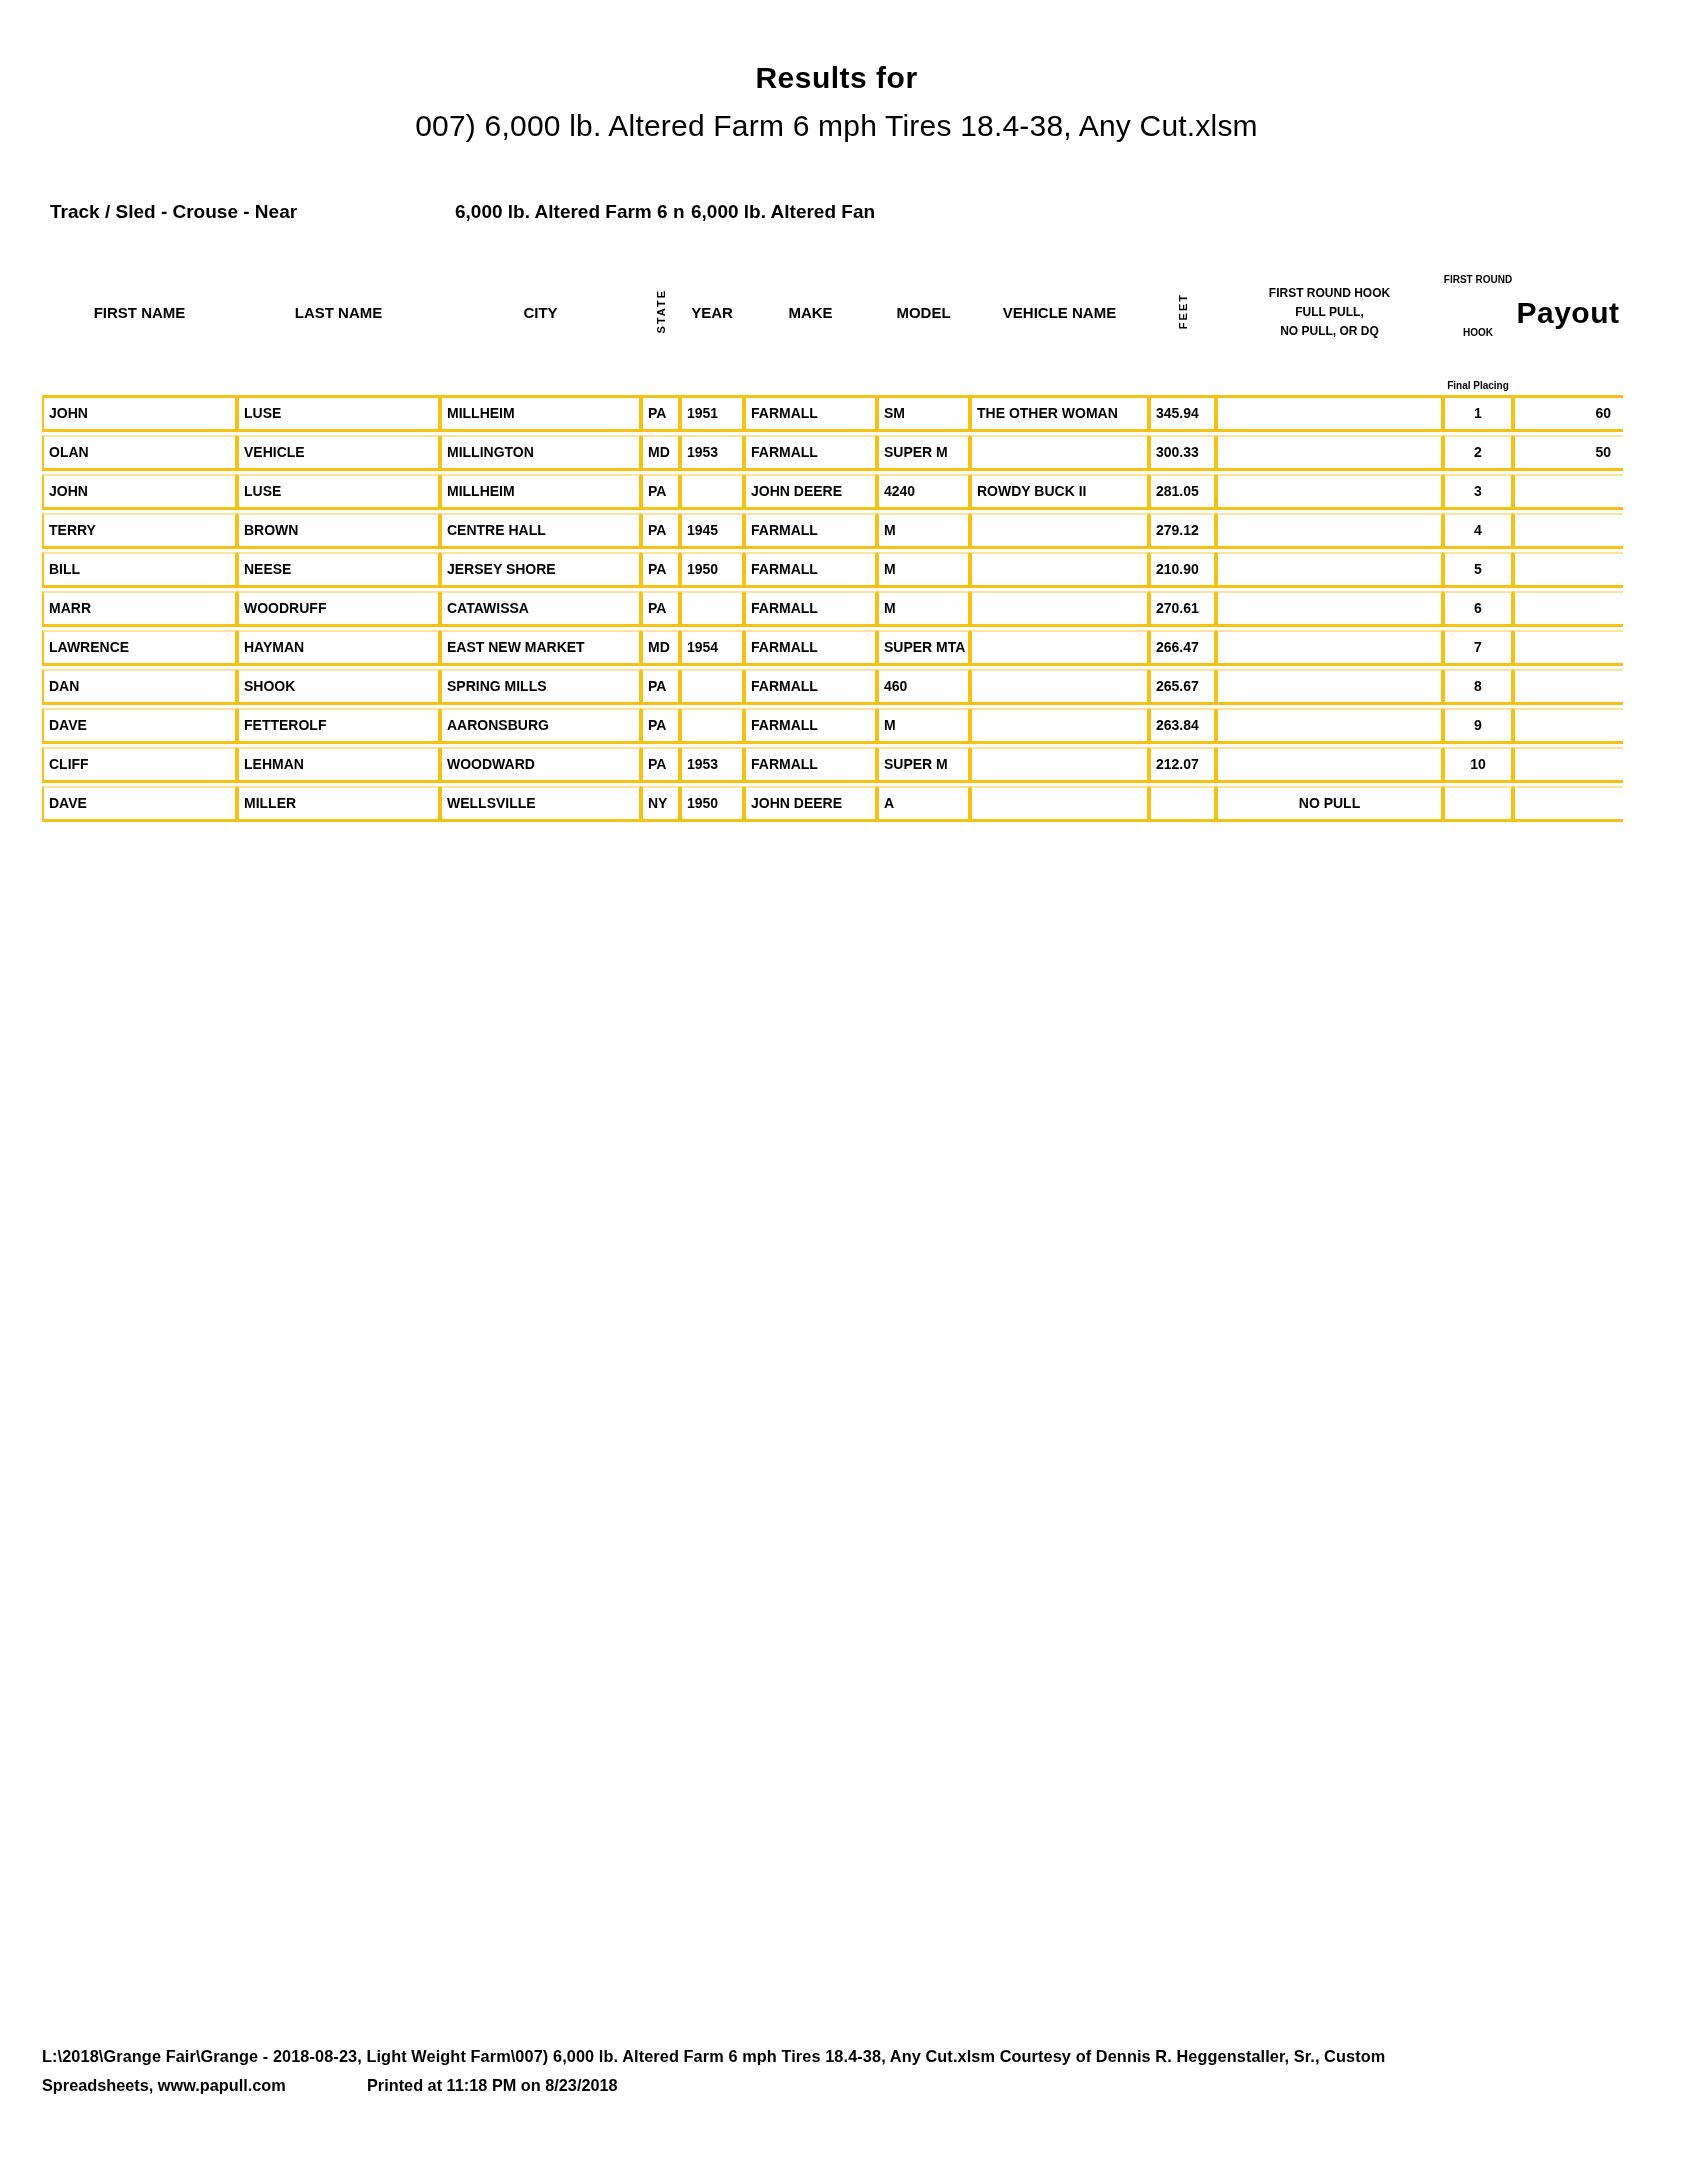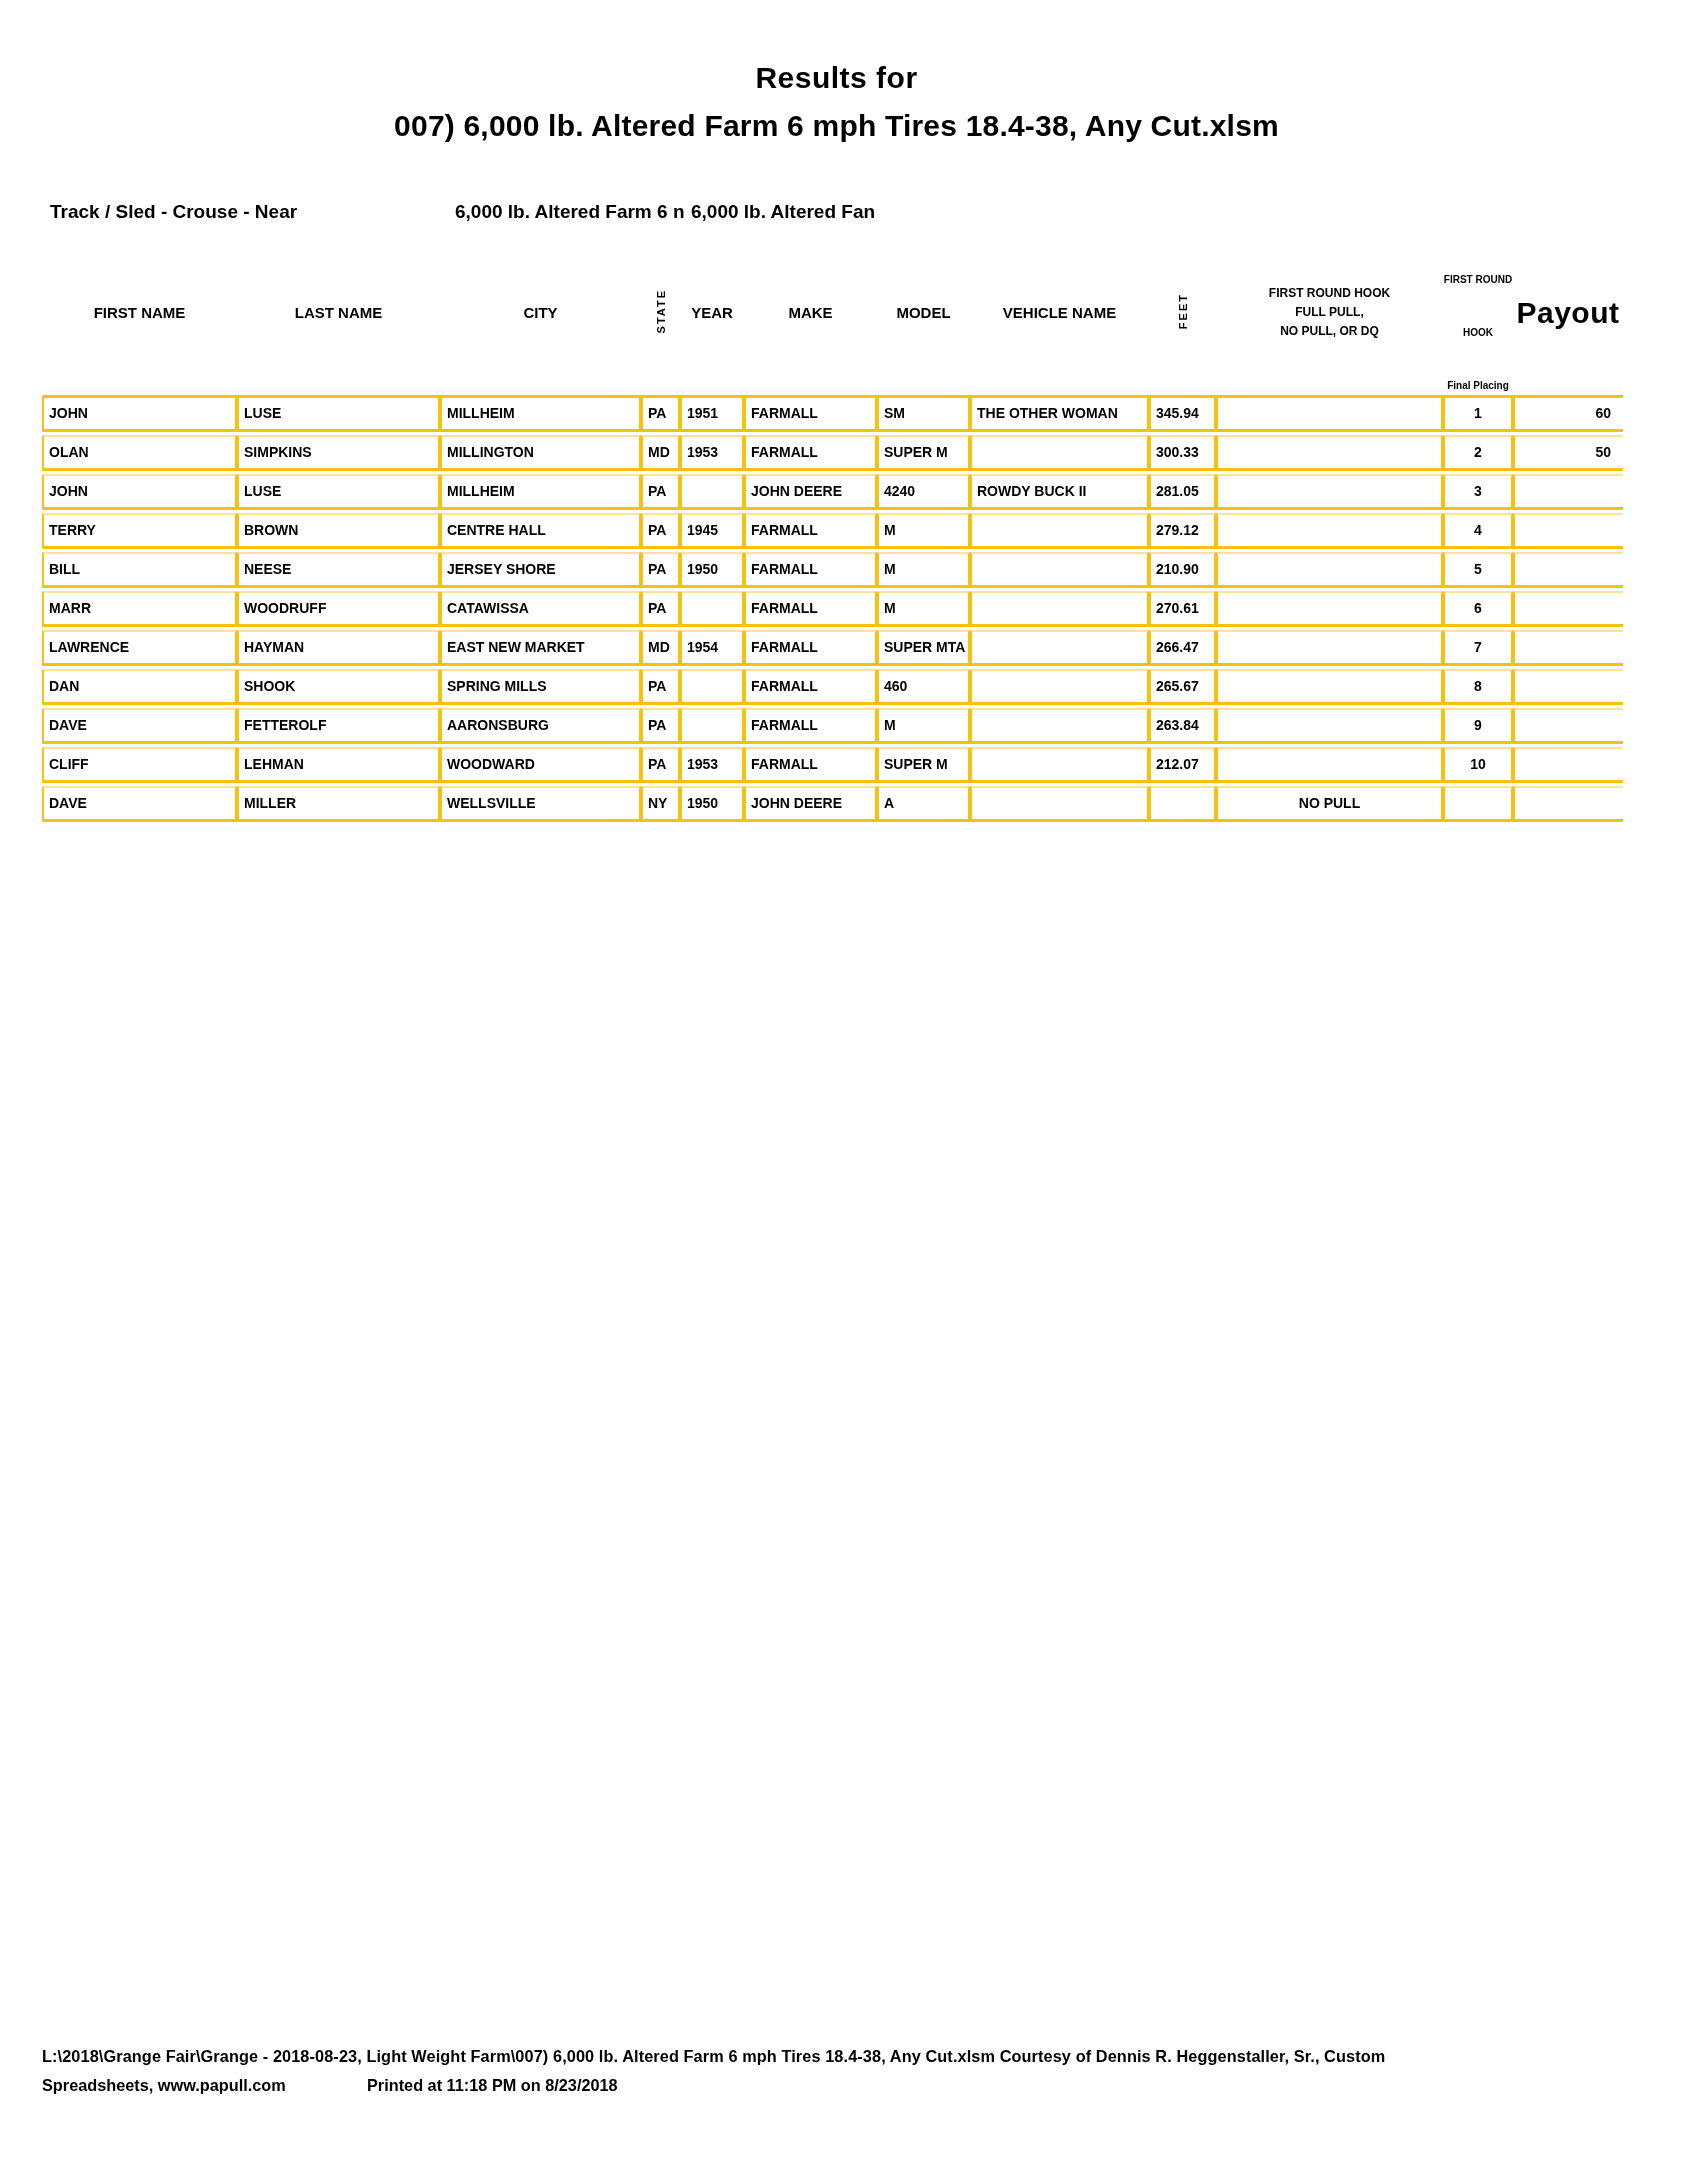--- a/index.html
+++ b/index.html
@@ -10,21 +10,21 @@
   }
   *{box-sizing:border-box;margin:0;padding:0;}
   html,body{background:#FFFFFF;}
   body{
     width:1683px;height:2178px;position:relative;
     font-family:"Liberation Sans","DejaVu Sans",sans-serif;
     color:var(--ink);
   }
   .titles{position:absolute;top:61px;left:0;width:1673px;text-align:center;}
   .title-line1{font-size:30px;font-weight:bold;letter-spacing:0.5px;}
-  .title-line2{font-size:30px;font-weight:bold;margin-top:14px;letter-spacing:0.2px;}
+  .title-line2{font-size:30px;font-weight:normal;margin-top:14px;letter-spacing:0.2px;}
   .meta{position:absolute;top:201px;left:8px;width:1633px;height:26px;font-weight:bold;}
   .track-label{position:absolute;left:42px;top:0;font-size:19px;white-space:nowrap;}
   .class-left{position:absolute;left:447px;top:0;width:237px;overflow:hidden;font-size:19px;white-space:nowrap;}
   .class-right{position:absolute;left:683px;top:0;width:198px;overflow:hidden;font-size:19px;white-space:nowrap;}
 
   .results-table{
     position:absolute;top:230px;left:42px;width:1581px;
     border-collapse:separate;border-spacing:0 3px;table-layout:fixed;
   }
   thead th{border:none;height:61px;vertical-align:middle;text-align:center;
@@ -119,21 +119,21 @@
     <td>SM</td>
     <td>THE OTHER WOMAN</td>
     <td>345.94</td>
     <td class="cell-center"></td>
     <td class="cell-center">1</td>
     <td class="cell-right">60</td>
   </tr>
 
   <tr>
     <td>OLAN</td>
-    <td>SIMPKINS</td>
+    <td>VEHICLE</td>
     <td>MILLINGTON</td>
     <td>MD</td>
     <td>1953</td>
     <td>FARMALL</td>
     <td>SUPER M</td>
     <td></td>
     <td>300.33</td>
     <td class="cell-center"></td>
     <td class="cell-center">2</td>
     <td class="cell-right">50</td>

